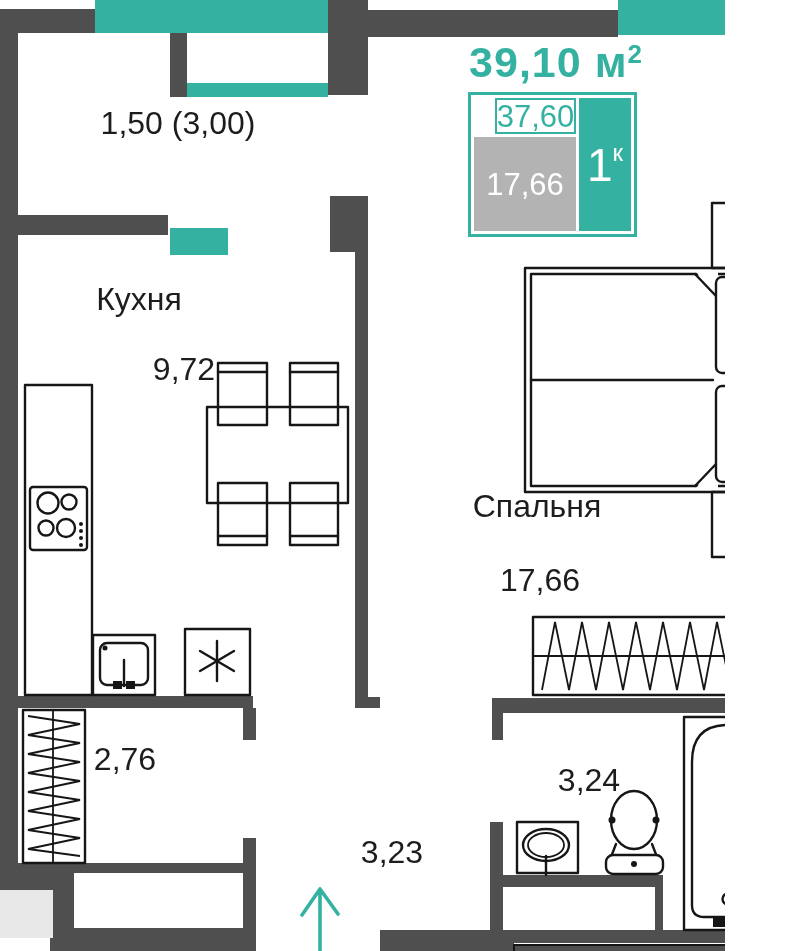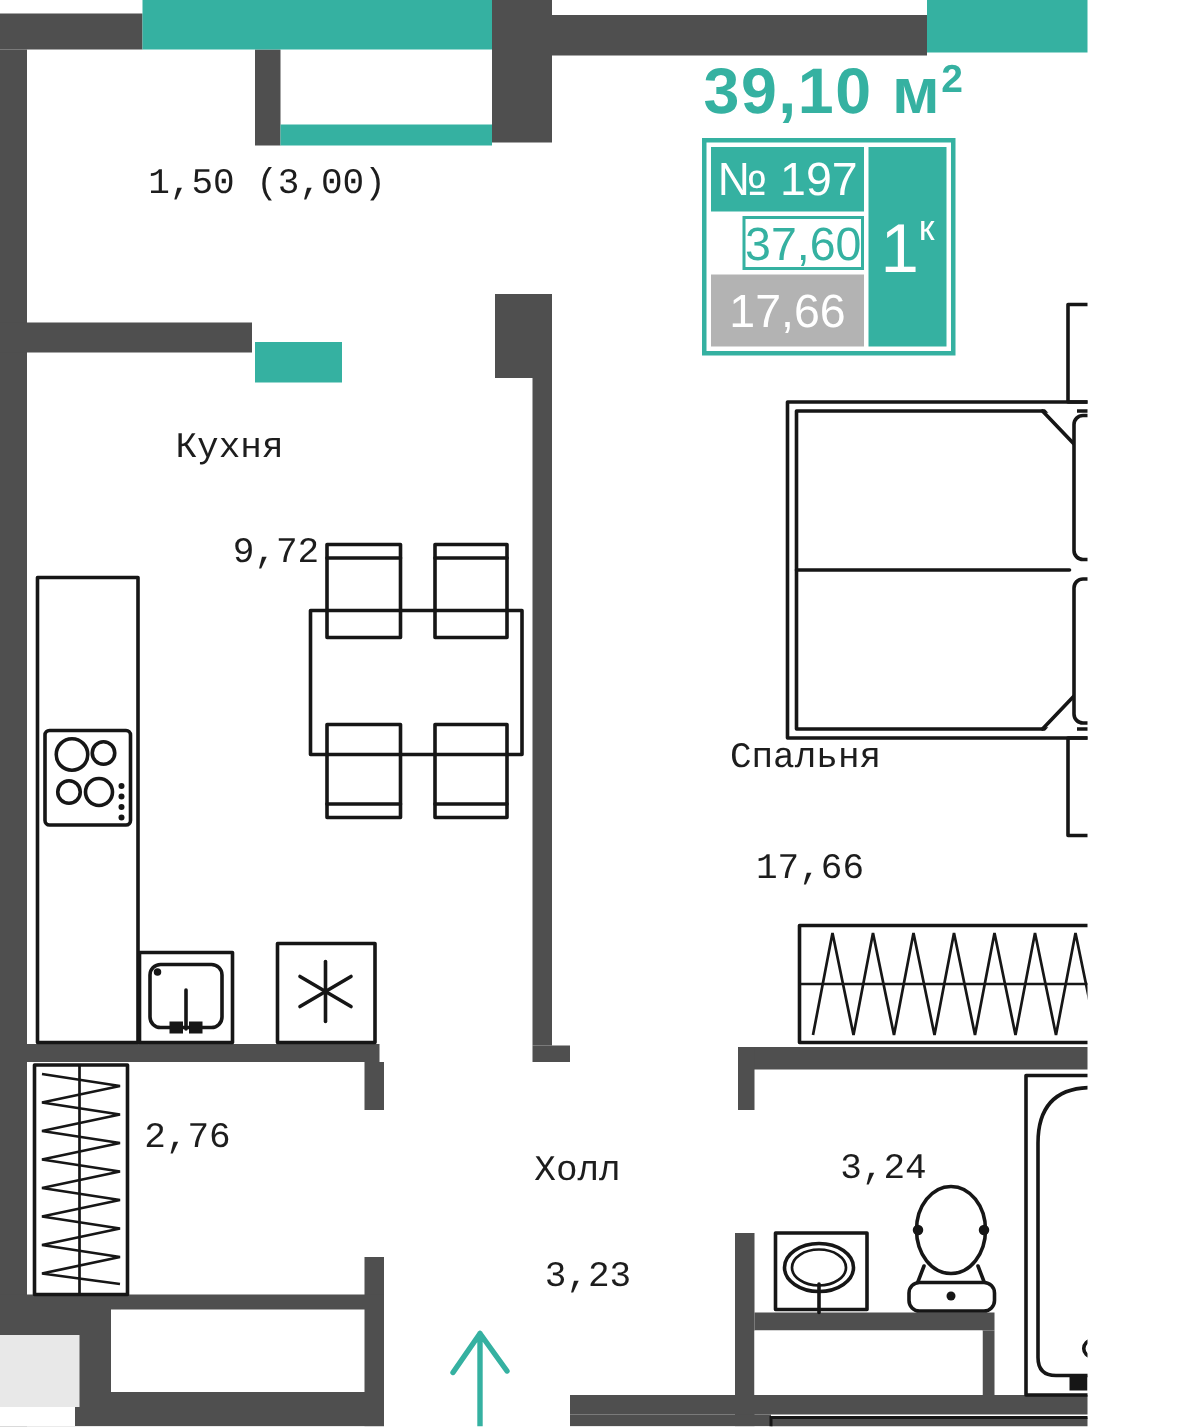--- a/index.html
+++ b/index.html
@@ -8,21 +8,21 @@
   .stage svg{position:absolute;left:0;top:0;}
   .wall{fill:var(--wall);}
   .teal{fill:var(--teal);}
   .lt{fill:var(--light);}
   .wh{fill:#fff;}
   .ln{stroke:#161616;fill:none;stroke-width:2.4;stroke-linecap:round;stroke-linejoin:round;}
   .lnf{stroke:#161616;fill:#fff;stroke-width:2.4;}
   .thin{stroke:#161616;fill:none;stroke-width:1.8;}
   .blk{fill:#161616;stroke:none;}
   .arrow{stroke:var(--teal);stroke-width:3.6;fill:none;stroke-linecap:round;stroke-linejoin:round;}
-  .label{position:absolute;transform:translate(-50%,-50%);font-size:24px;white-space:nowrap;color:var(--ink);font-family:Liberation Mono, monospace;}
+  .label{position:absolute;transform:translate(-50%,-50%);font-size:32px;white-space:nowrap;color:var(--ink);}
   .total-area{position:absolute;left:556px;top:62px;transform:translate(-50%,-50%);
               font-size:43px;font-weight:bold;color:var(--teal);white-space:nowrap;letter-spacing:1px;}
   .total-area sup{font-size:26px;vertical-align:14px;}
   .unit-card{position:absolute;left:468px;top:92px;width:169px;height:145px;box-sizing:border-box;
              border:3px solid var(--teal);background:#fff;display:flex;gap:3px;padding:3px;}
   .card-left{flex:1;display:flex;flex-direction:column;gap:3px;min-width:0;}
   .cell{display:flex;align-items:center;justify-content:center;font-size:31px;line-height:1;}
   .cell-number{height:43px;background:var(--teal);color:#fff;}
   .cell-total{height:36px;box-sizing:border-box;border:2px solid var(--teal);color:var(--teal);margin-left:21px;}
   .cell-living{flex:1;background:var(--badge);color:#fff;}
@@ -183,38 +183,34 @@
 
     <rect x="514" y="945" width="281" height="10" fill="var(--wall)" stroke="#161616" stroke-width="2"></rect>
   </svg>
 
   <div class="total-area">
     <span>39,10 м</span><sup>2</sup>
   </div>
 
   <div class="unit-card">
     <div class="card-left">
-      <div class="cell cell-number">
-        <span>№ 197</span>
-      </div>
       <div class="cell cell-total">
         <span>37,60</span>
       </div>
       <div class="cell cell-living">
         <span>17,66</span>
       </div>
     </div>
     <div class="card-right">
       <span class="rooms-num">1</span>
         <span class="rooms-sup">к</span>
     </div>
   </div>
 
   <div class="label" style="left:178px;top:123px;">1,50 (3,00)</div>
-  <div class="label" style="left:153px;top:299px;">Кухня</div>
+  <div class="label" style="left:139px;top:299px;">Кухня</div>
   <div class="label" style="left:137px;top:369px;margin-left:47px;">9,72</div>
   <div class="label" style="left:537px;top:506px;">Спальня</div>
   <div class="label" style="left:540px;top:580px;">17,66</div>
   <div class="label" style="left:125px;top:759px;">2,76</div>
-  <div class="label" style="left:385px;top:781px;">Холл</div>
   <div class="label" style="left:392px;top:852px;">3,23</div>
   <div class="label" style="left:589px;top:780px;">3,24</div>
 </div>
 
 </body></html>

